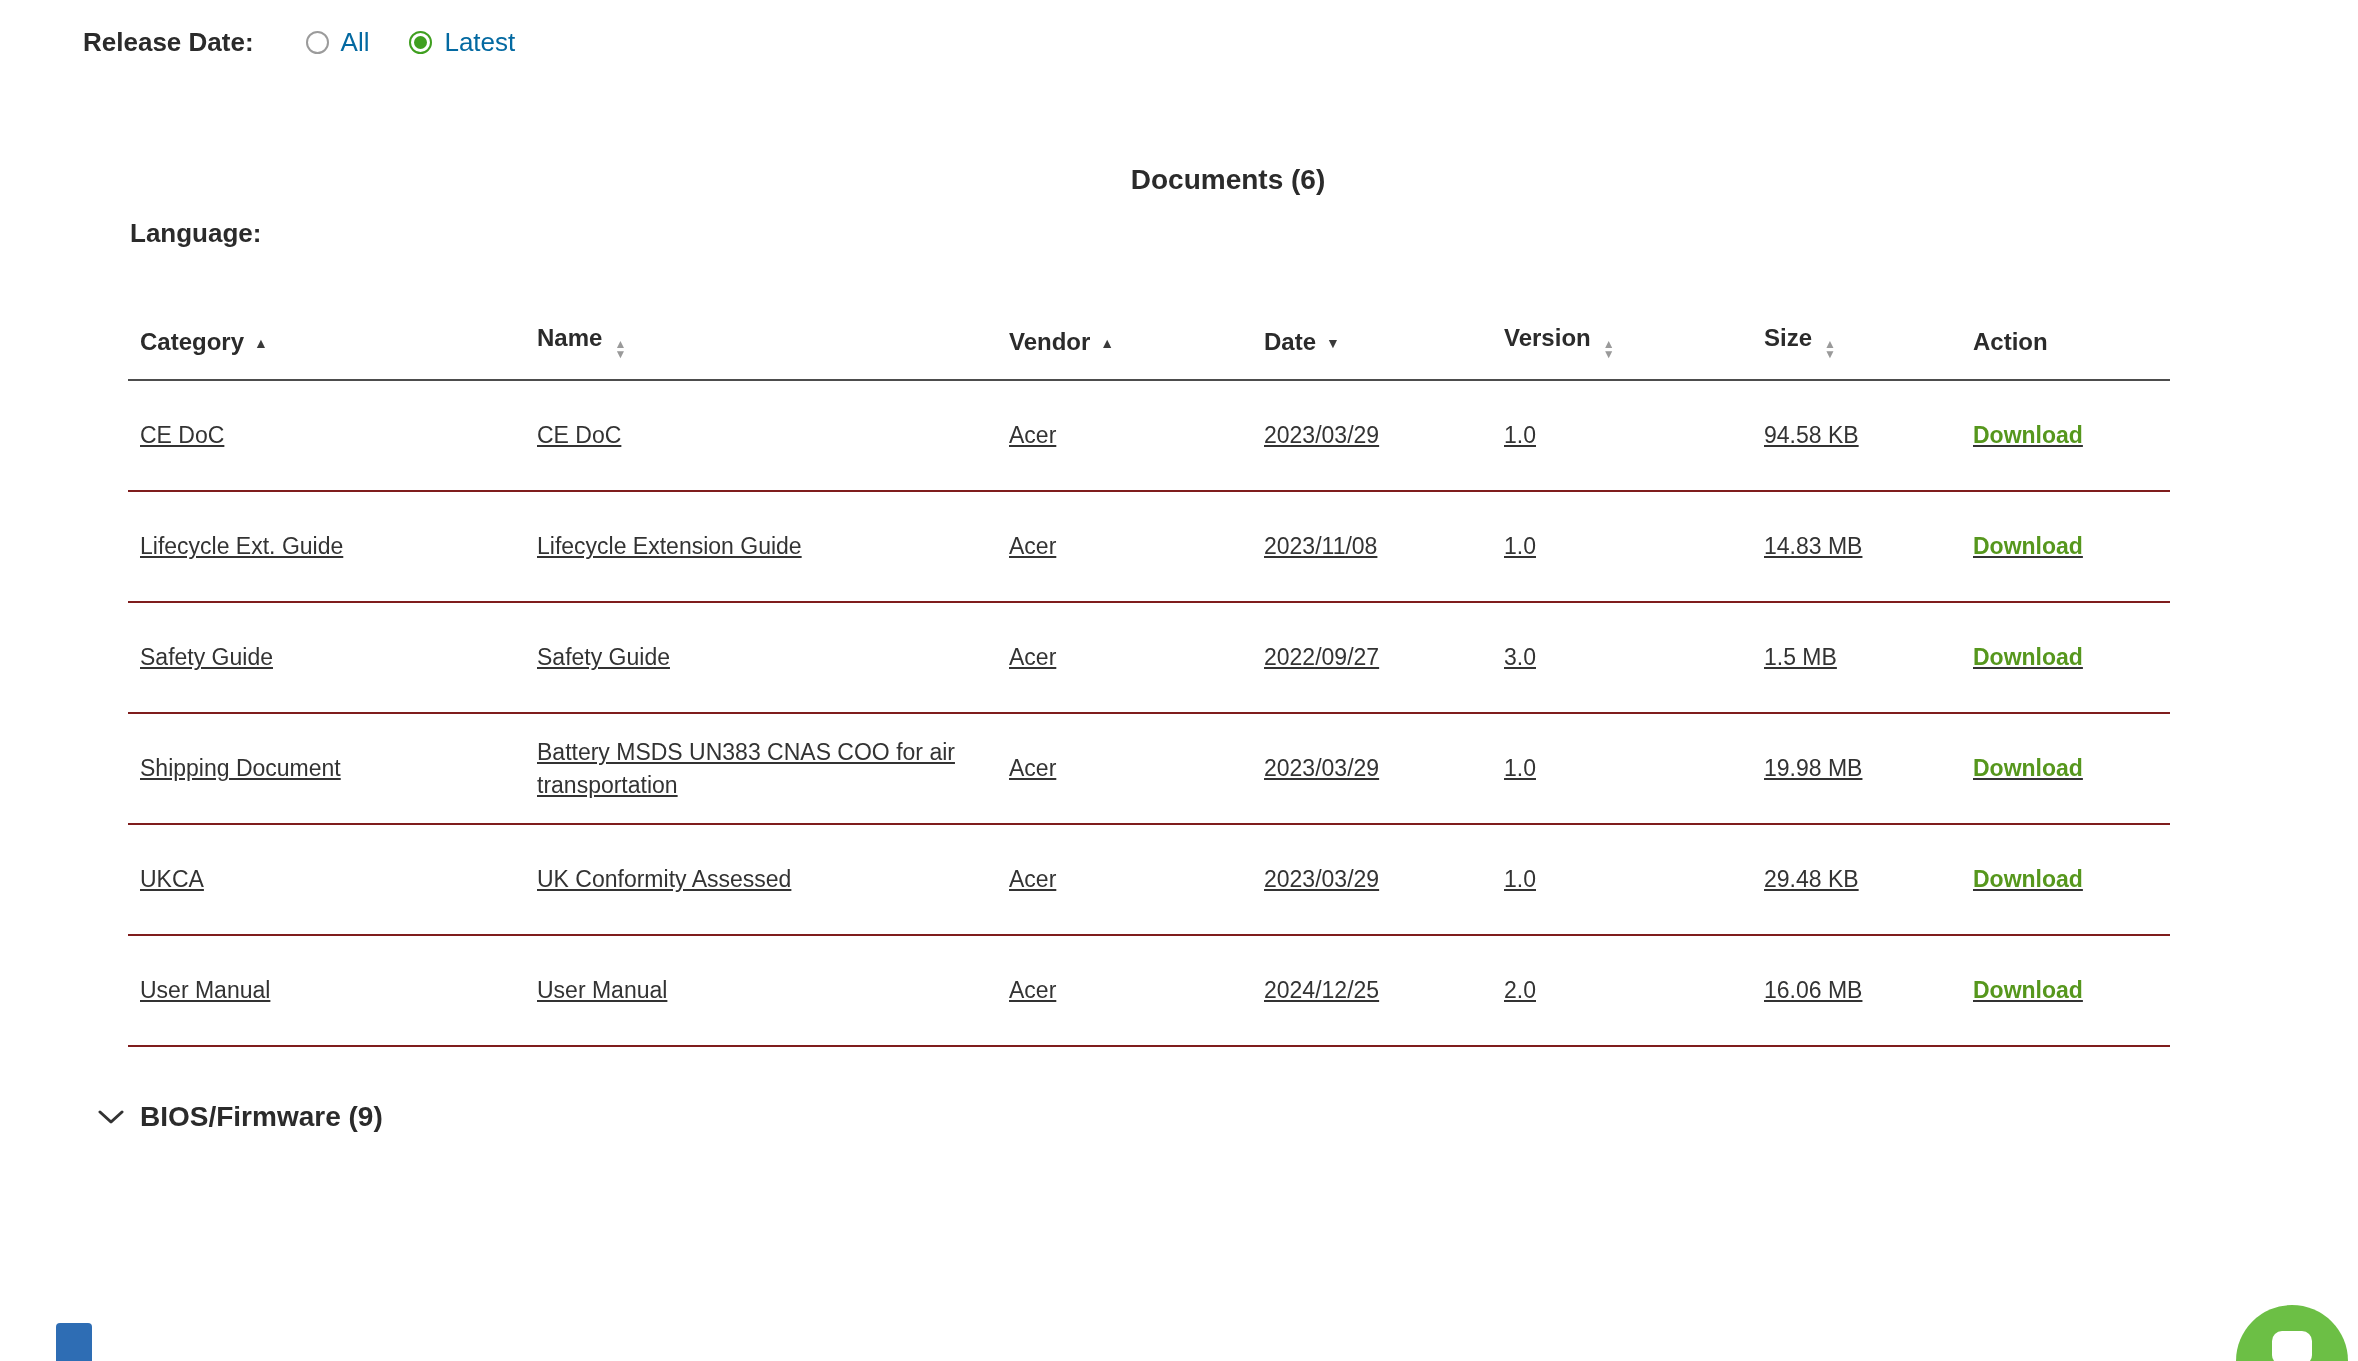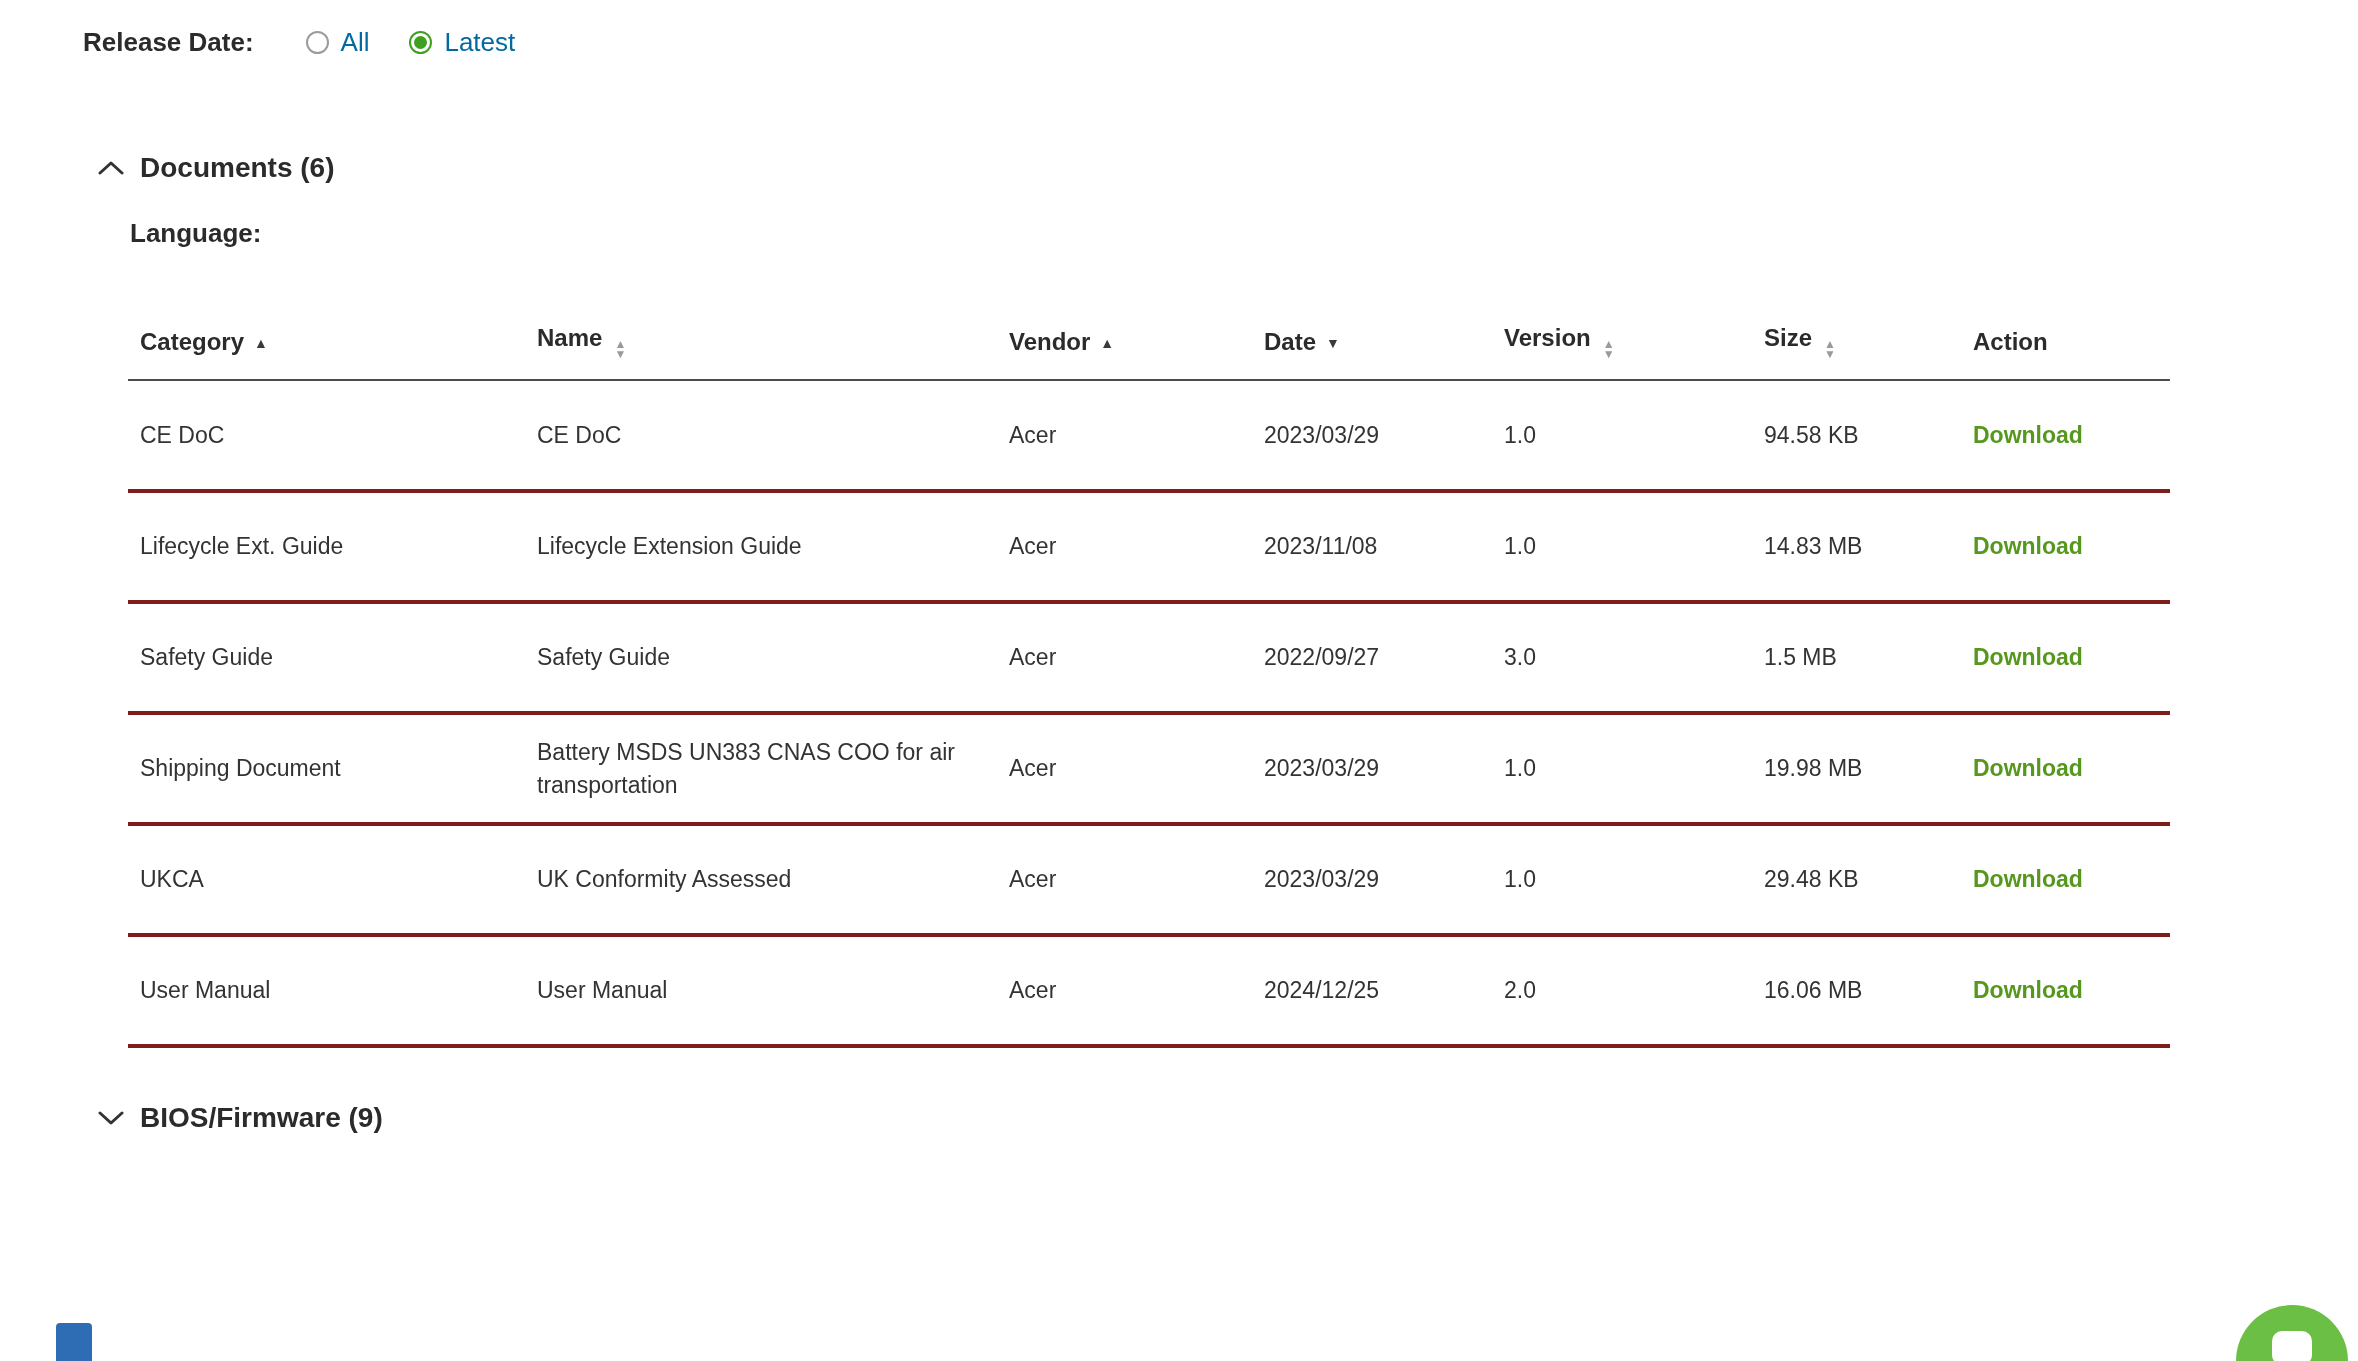--- a/index.html
+++ b/index.html
@@ -42,21 +42,21 @@
     border-radius:50%; background:#3f9f1f;
   }
 
   
   .section-header {
     display:flex; align-items:center; gap:16px;
     margin-left:98px;
     font-size:28px; font-weight:bold; color:#2b2b2b;
     cursor:pointer; height:40px;
   }
-  .section-header.documents { margin-top:86px; }
+  .section-header.documents { margin-top:86px;flex-direction:column; }
   .section-header.bios { margin-top:50px; }
   .chev { display:block; }
 
   
   .language-row {
     margin-top:30px; margin-left:130px;
     display:flex; gap:30px;
     height:56px;
   }
   .language-row .filter-label { font-size:26px; }
@@ -81,22 +81,23 @@
     font-size:24px; font-weight:bold; color:#2b2b2b;
     padding:18px 12px 20px 12px;
     border-bottom:2px solid #4d4d4d;
     white-space:nowrap;
   }
   .doc-table td {
     font-size:23px; color:#333;
     padding:0 12px;
     height:111px;
     vertical-align:middle;
-    border-bottom:4px solid #7f1d1d;
+    border-bottom:2px solid #7f1d1d;
     line-height:1.4;
+    text-decoration:underline;
   }
   .sort-single {
     display:inline-block; font-size:14px; color:#3a3a3a;
     margin-left:10px; vertical-align:2px; cursor:pointer;
   }
   .sort-both {
     display:inline-flex; flex-direction:column; align-items:center;
     margin-left:12px; vertical-align:-2px; cursor:pointer;
   }
   .sort-both span { font-size:12px; line-height:10px; color:#9a9a9a; }

